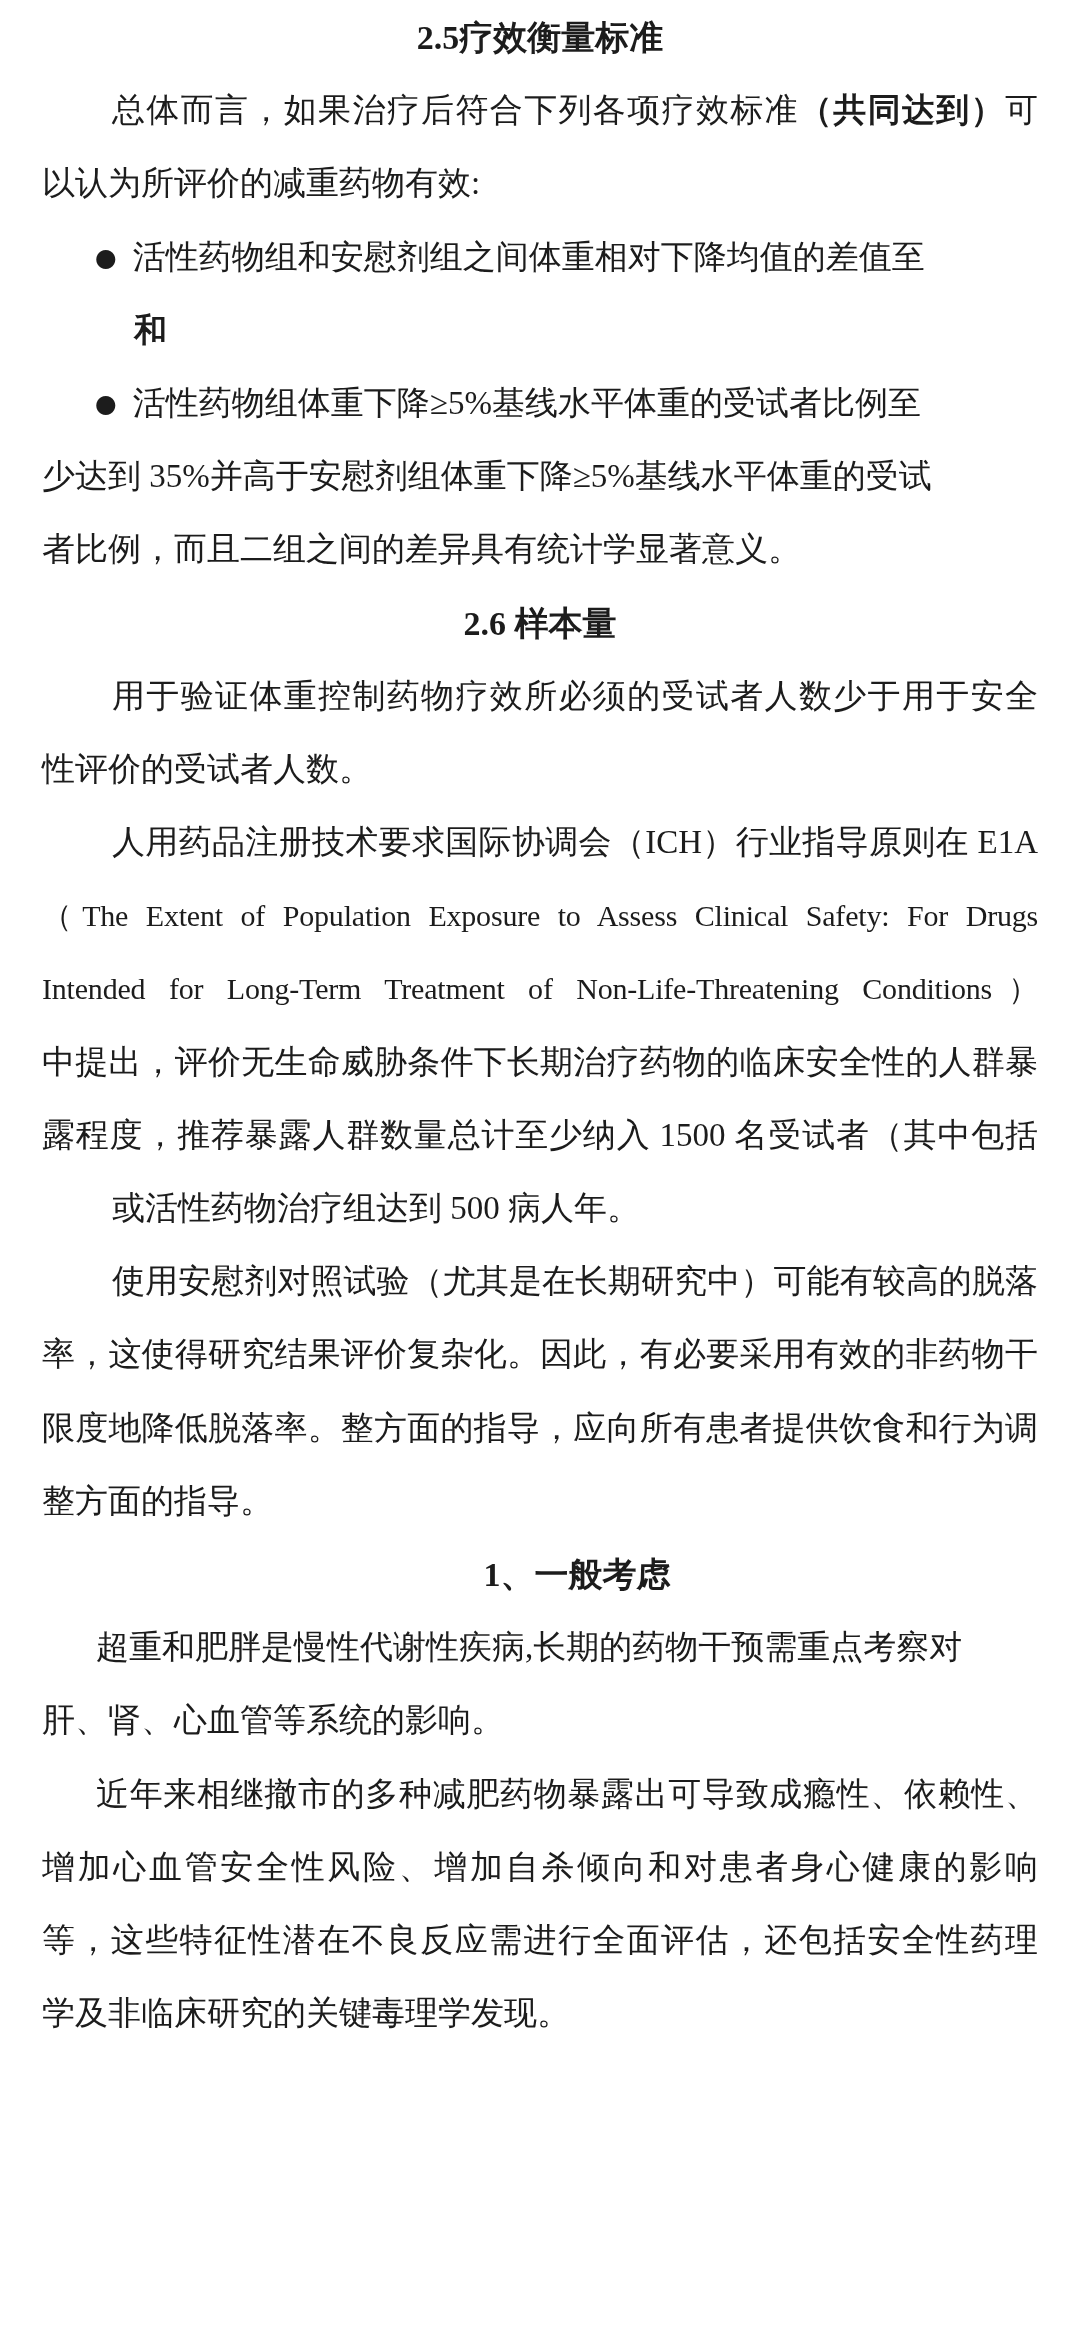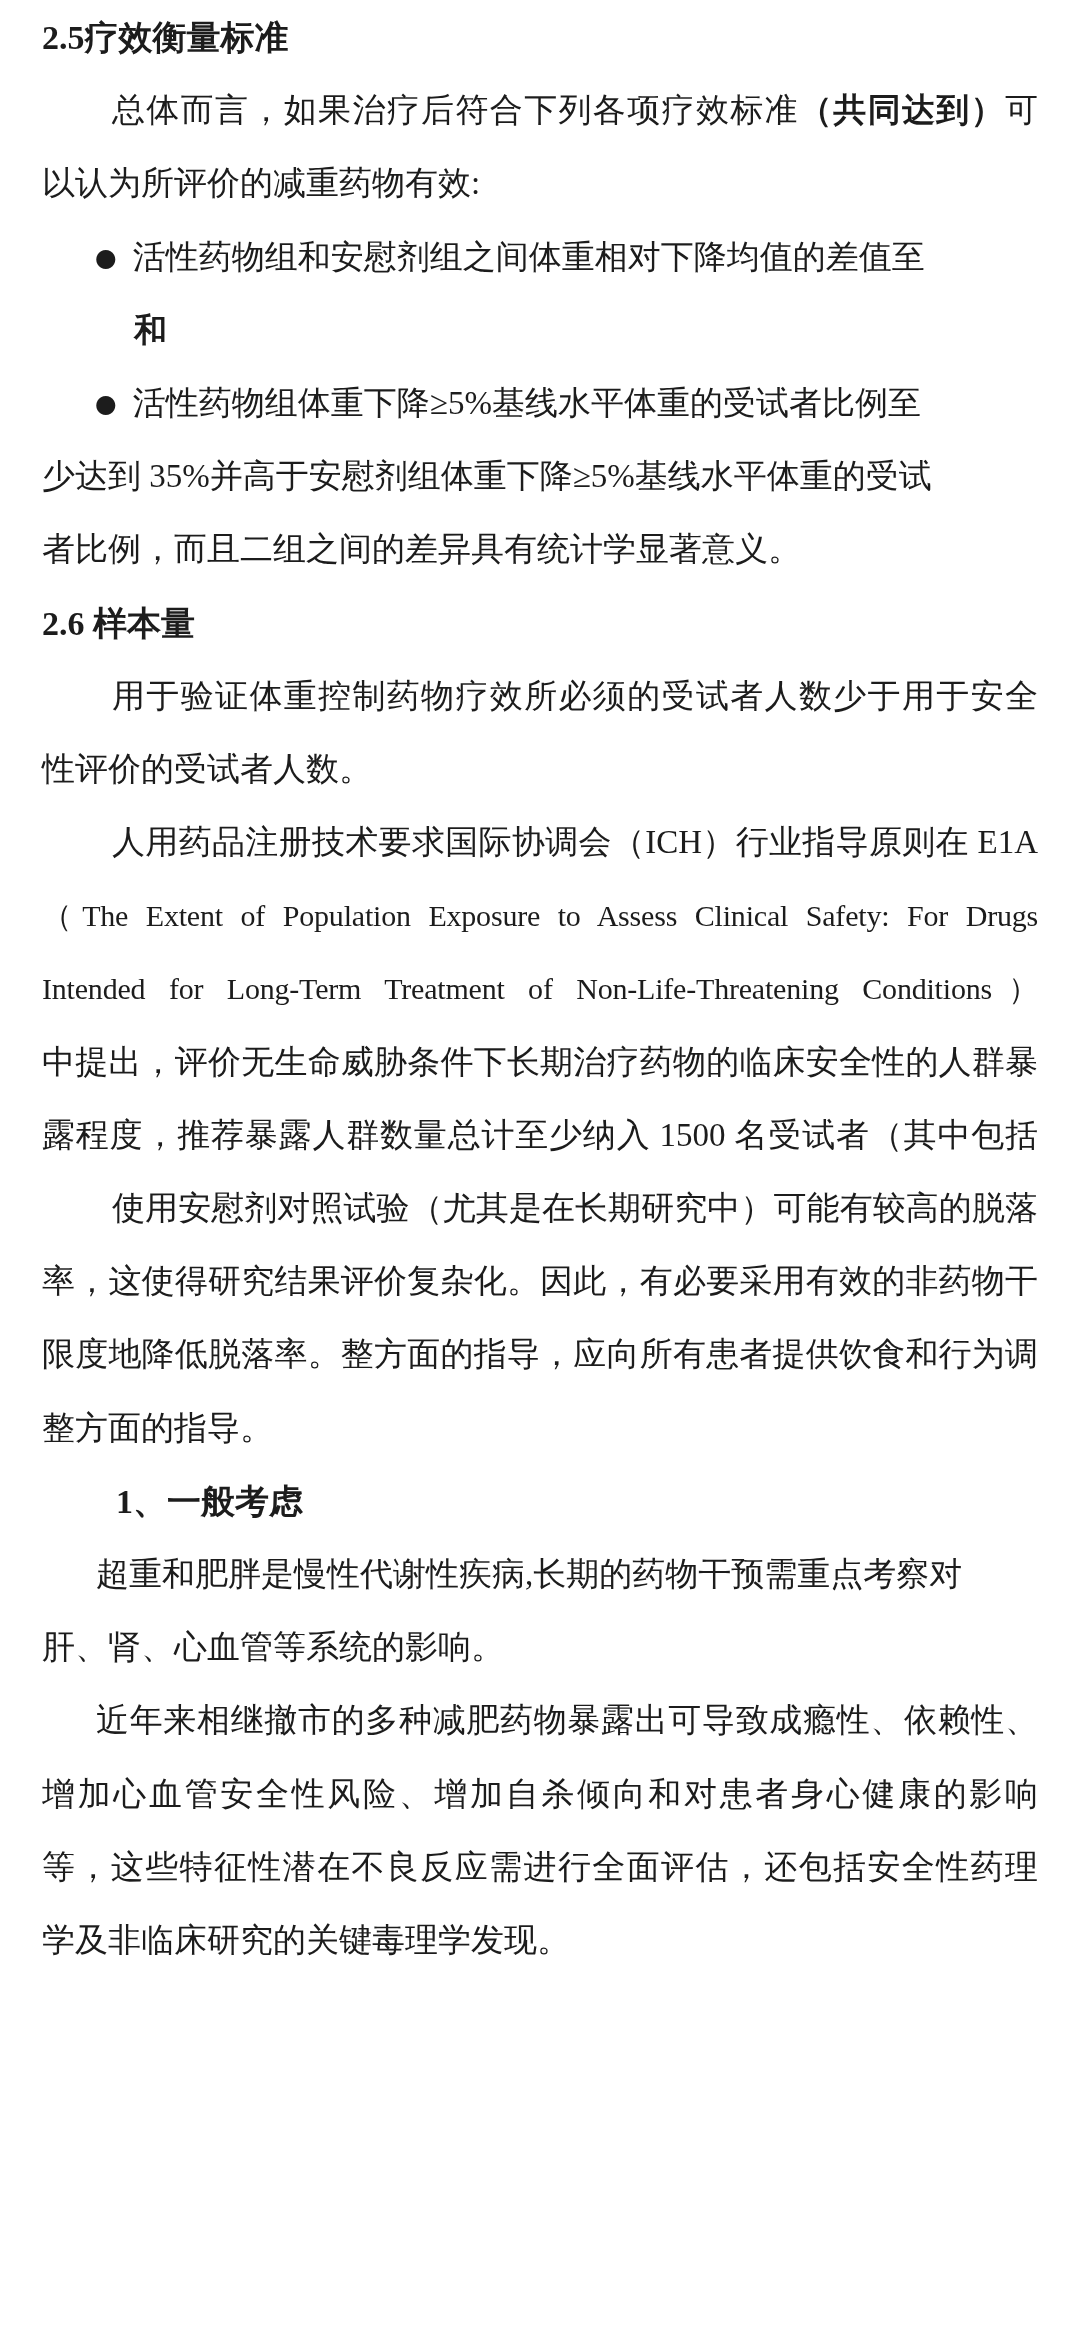--- a/index.html
+++ b/index.html
@@ -39,20 +39,21 @@
   .line.en {
     font-size: 30px;
     letter-spacing: -0.2px;
   }
   .line .b {
     font-weight: bold;
   }
   .line.heading {
     font-weight: bold;
     font-size: 34px;
+    text-align: center;
   }
   .bullet {
     display: inline-block;
     font-size: 25px;
     vertical-align: 2px;
     margin-right: 16px;
     font-family: "DejaVu Sans", sans-serif;
   }
 </style>
 </head>
@@ -68,20 +69,21 @@
     <div class="line"><span>少达到 35%并高于安慰剂组体重下降≥5%基线水平体重的受试</span></div>
     <div class="line"><span>者比例，而且二组之间的差异具有统计学显著意义。</span></div>
     <div class="line heading"><span class="b">2.6 样本量</span></div>
     <div class="line fill" style="padding-left: 70px;"><span>用于验证体重控制药物疗效所必须的受试者人数少于用于安全</span></div>
     <div class="line"><span>性评价的受试者人数。</span></div>
     <div class="line fill" style="padding-left: 70px;"><span>人用药品注册技术要求国际协调会（ICH）行业指导原则在 E1A</span></div>
     <div class="line fill en"><span>（The Extent of Population Exposure to Assess Clinical Safety: For Drugs</span></div>
     <div class="line fill en"><span>Intended for Long-Term Treatment of Non-Life-Threatening Conditions）</span></div>
     <div class="line fill"><span>中提出，评价无生命威胁条件下长期治疗药物的临床安全性的人群暴</span></div>
     <div class="line fill"><span>露程度，推荐暴露人群数量总计至少纳入 1500 名受试者（其中包括</span></div>
+    <div class="line" style="padding-left: 70px;"><span>或活性药物治疗组达到 500 病人年。</span></div>
     <div class="line fill" style="padding-left: 70px;"><span>使用安慰剂对照试验（尤其是在长期研究中）可能有较高的脱落</span></div>
     <div class="line fill"><span>率，这使得研究结果评价复杂化。因此，有必要采用有效的非药物干</span></div>
     <div class="line fill"><span>限度地降低脱落率。整方面的指导，应向所有患者提供饮食和行为调</span></div>
     <div class="line"><span>整方面的指导。</span></div>
     <div class="line heading" style="padding-left: 74px;"><span class="b">1、一般考虑</span></div>
     <div class="line" style="padding-left: 54px;"><span>超重和肥胖是慢性代谢性疾病,长期的药物干预需重点考察对</span></div>
     <div class="line"><span>肝、肾、心血管等系统的影响。</span></div>
     <div class="line fill" style="padding-left: 54px;"><span>近年来相继撤市的多种减肥药物暴露出可导致成瘾性、依赖性、</span></div>
     <div class="line fill"><span>增加心血管安全性风险、增加自杀倾向和对患者身心健康的影响</span></div>
     <div class="line fill"><span>等，这些特征性潜在不良反应需进行全面评估，还包括安全性药理</span></div>

